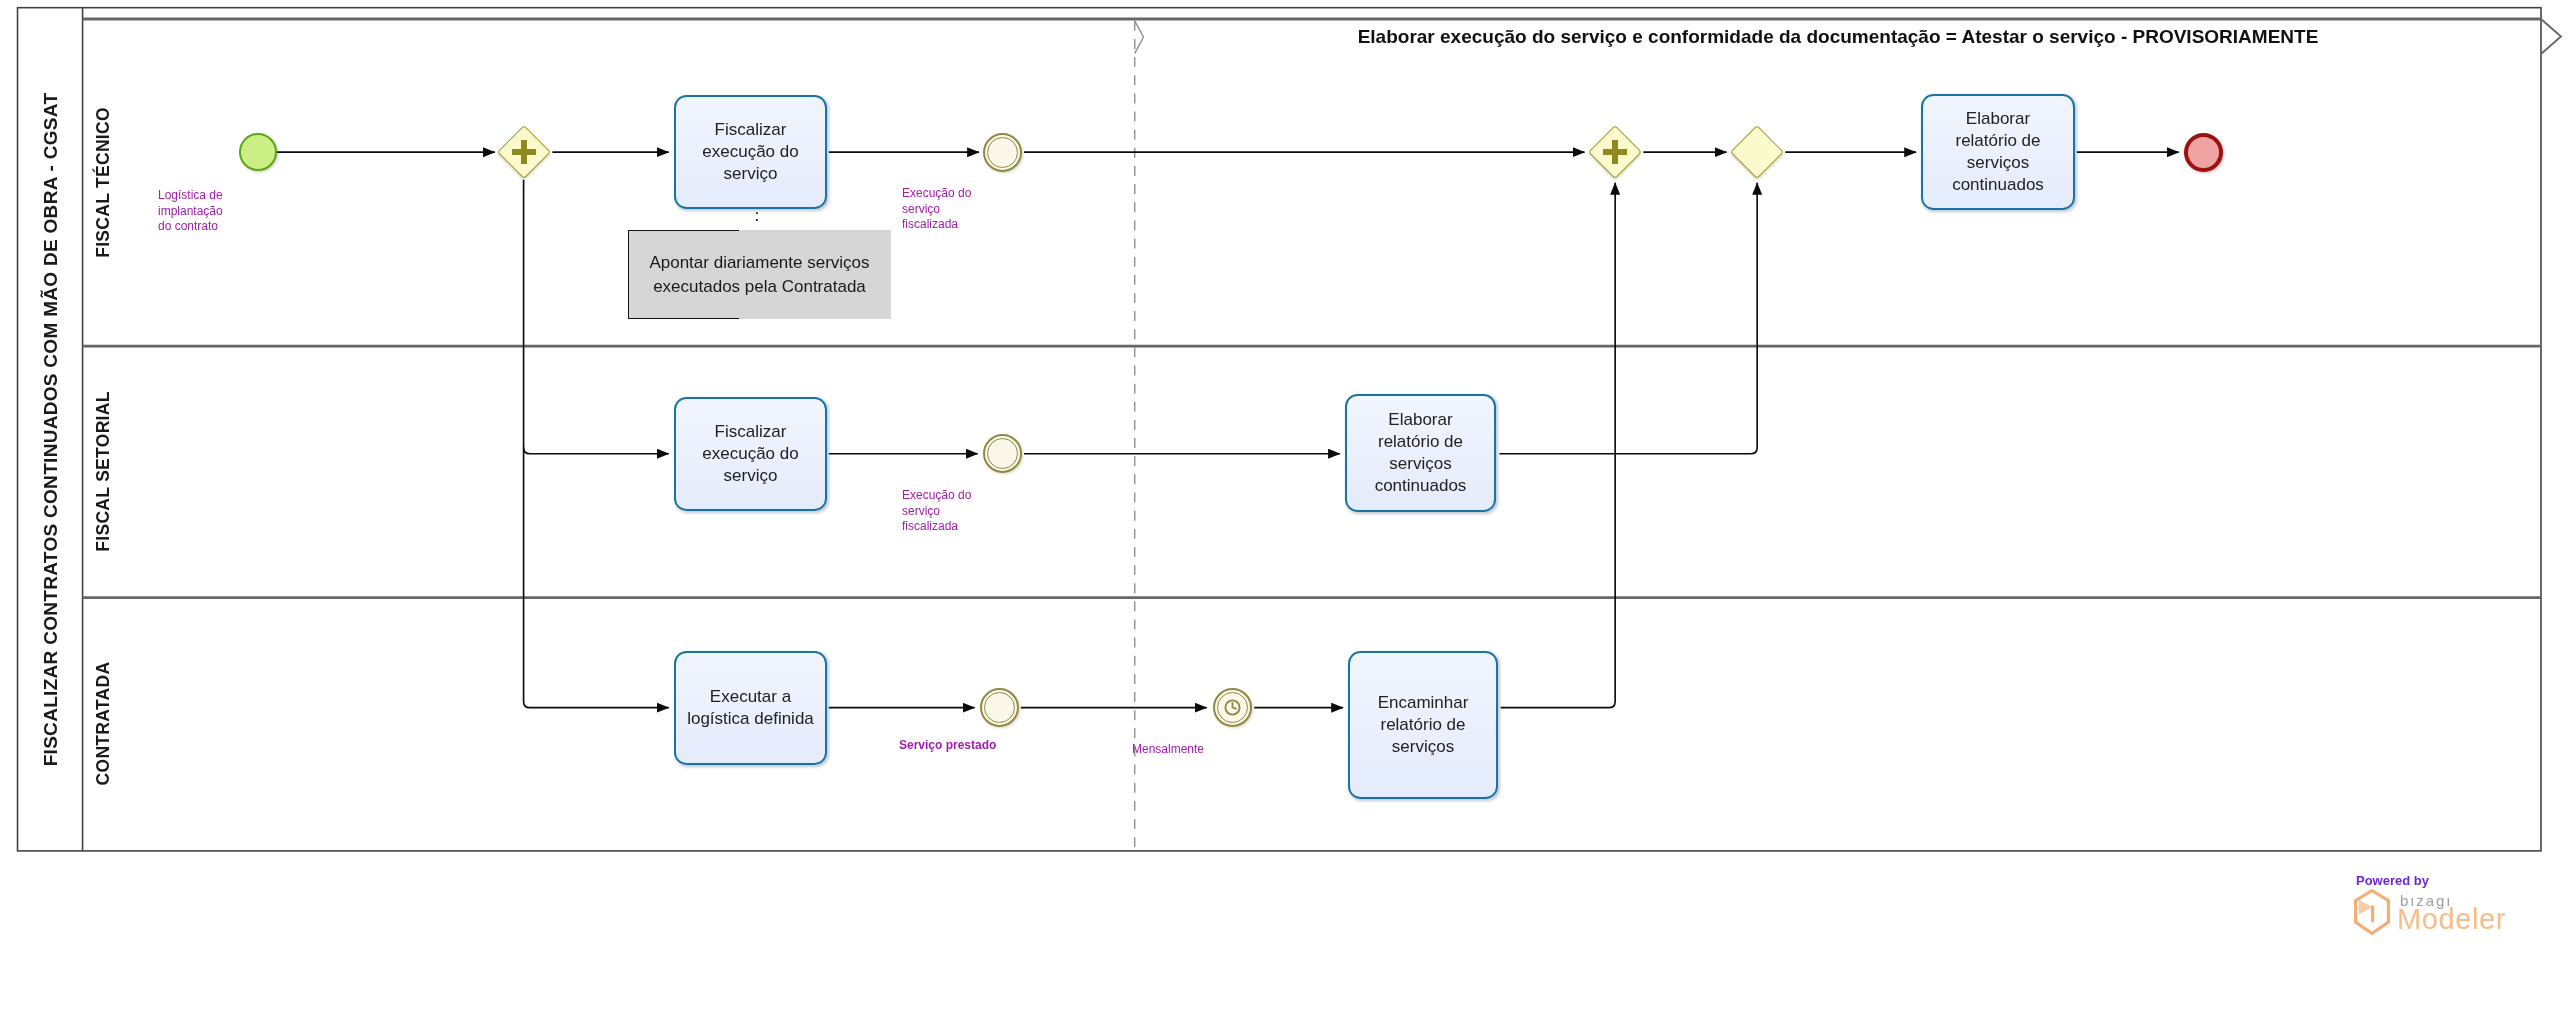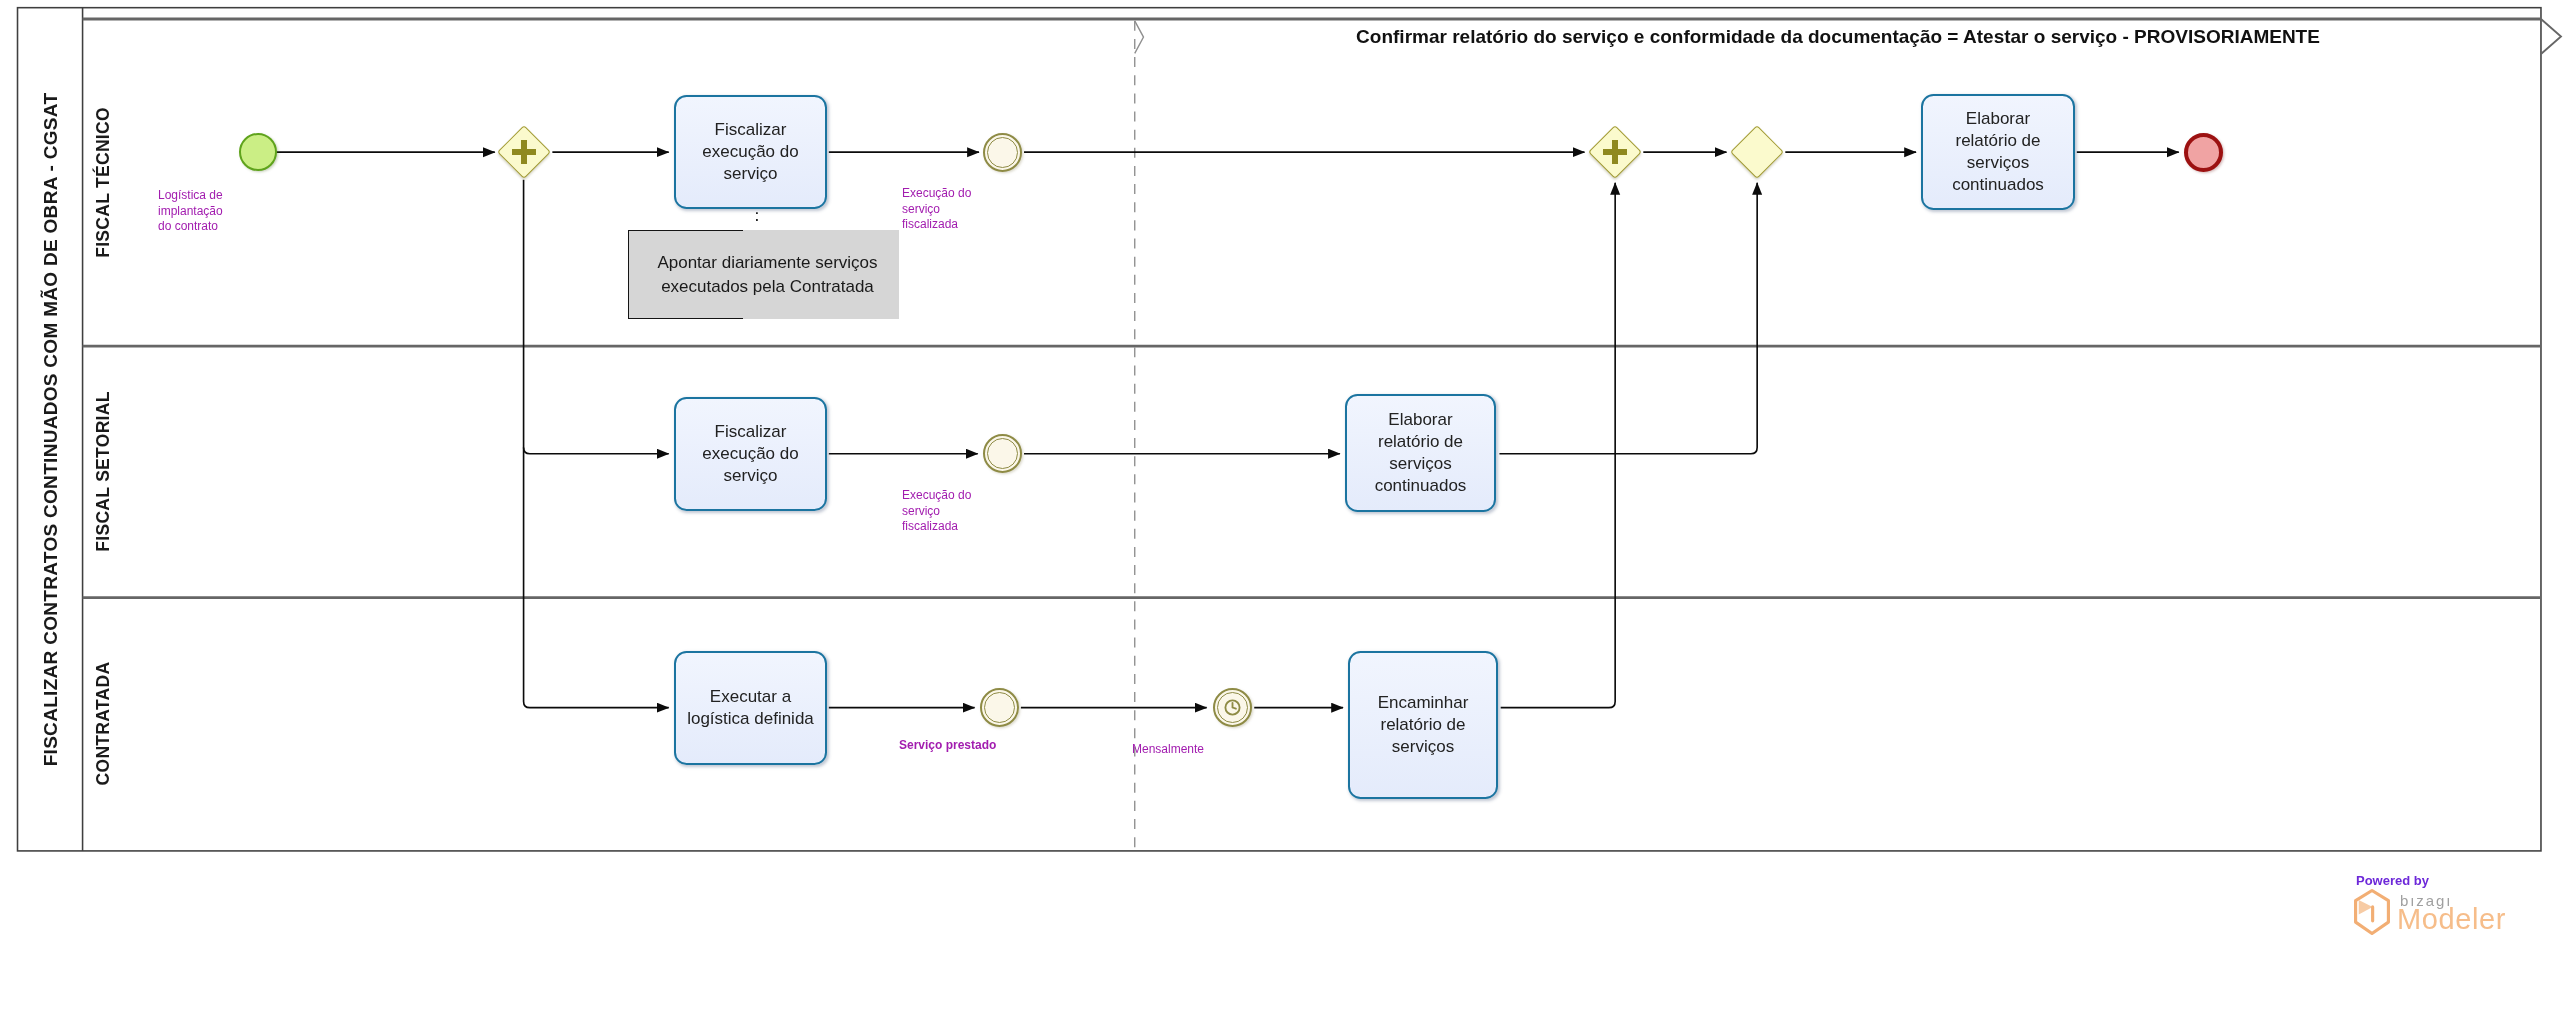--- a/index.html
+++ b/index.html
@@ -53,21 +53,20 @@
   .flabel{
     position:absolute; text-align:left; font-size:12px; line-height:1.3;
     white-space:pre-line; color:#a21caf;
   }
   
   .annotation{
     position:absolute; background:#d6d6d6;
     display:flex; align-items:center; justify-content:center;
     text-align:center; font-size:17px; line-height:1.4; color:#1a1a1a;
     white-space:pre-line;
-    padding-left:8px;
   }
   .annotation .bracket{
     position:absolute; left:0; top:0; bottom:0; width:42%;
     border:1.9px solid #141414; border-right:none;
   }
   
   .powered{position:absolute; font-size:13px; font-weight:bold; color:#6d28d9;}
   .brand-small{position:absolute; font-size:15px; color:#a0a0a0; letter-spacing:1.9px;}
   .brand-big{position:absolute; font-size:29px; font-weight:500; color:#f6bd8a; letter-spacing:0.6px;}
 </style>
@@ -122,21 +121,21 @@
 
       <path d="M1210,339 V361" stroke-dasharray="3 8"></path>
     </g>
   </svg>
 
   <div class="vlabel pool-title" style="left:-388px; top:417px; width:876px; height:25px; line-height:25px;">FISCALIZAR CONTRATOS CONTINUADOS COM MÃO DE OBRA - CGSAT</div>
   <div class="vlabel lane-title" style="left:-53px; top:170px; width:313px; height:25px; line-height:25px;">FISCAL TÉCNICO</div>
   <div class="vlabel lane-title" style="left:-53px; top:459px; width:313px; height:25px; line-height:25px;">FISCAL SETORIAL</div>
   <div class="vlabel lane-title" style="left:-53px; top:711px; width:313px; height:25px; line-height:25px;">CONTRATADA</div>
 
-  <div class="phase-title" style="left:1135px; top:26px; width:1406px;">Confirmar relatório do serviço e conformidade da documentação = Atestar o serviço - PROVISORIAMENTE</div>
+  <div class="phase-title" style="left:1135px; top:26px; width:1406px;">Elaborar execução do serviço e conformidade da documentação = Atestar o serviço - PROVISORIAMENTE</div>
 
   <div class="evt evt-start" style="left:239px; top:133px;"></div>
   <div class="flabel" style="left:158px; top:188px; width:200px;">Logística de
 implantação
 do contrato</div>
 
   <div class="gw" style="left:505px; top:133px;">
     <div class="gw-inner">
       <div class="gw-plus-h"></div>
         <div class="gw-plus-v"></div>

